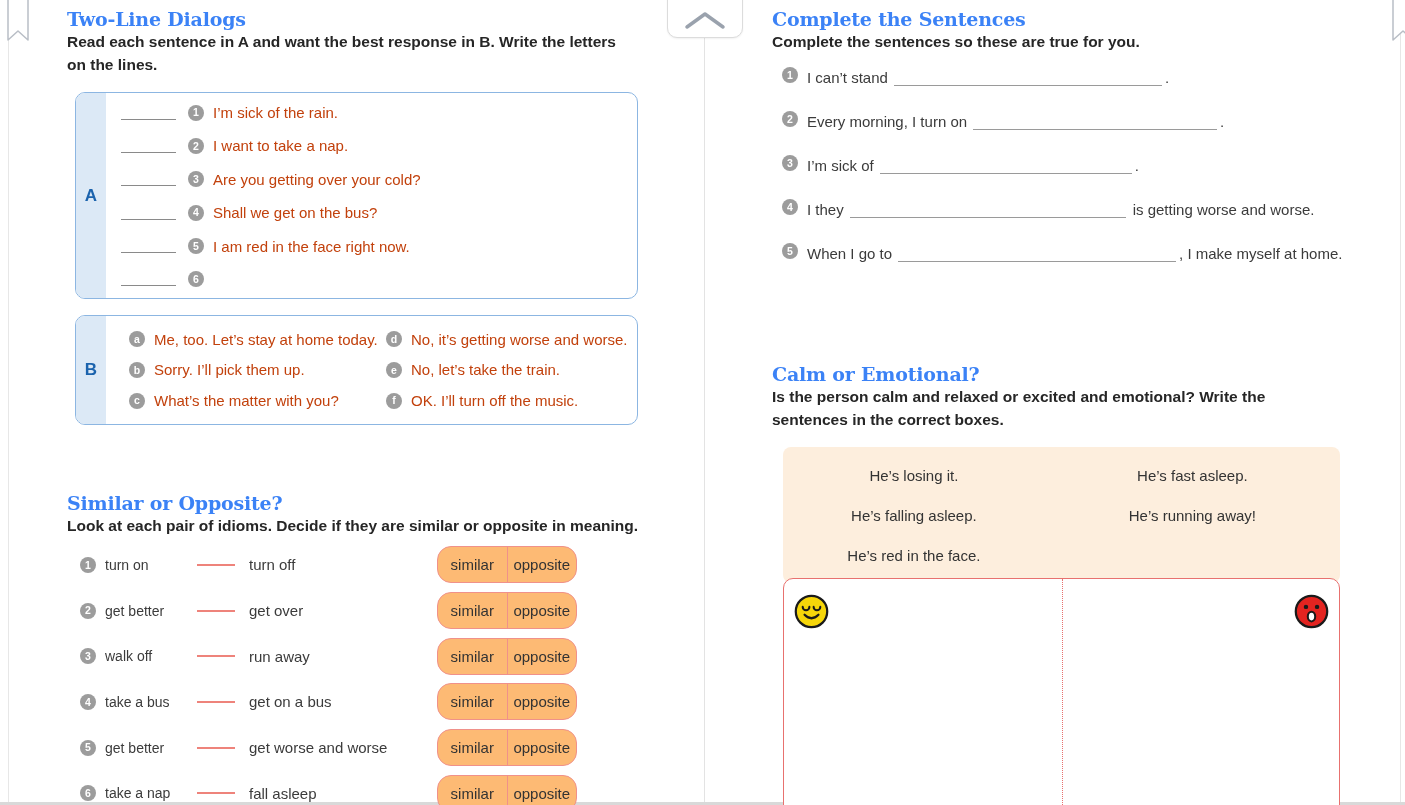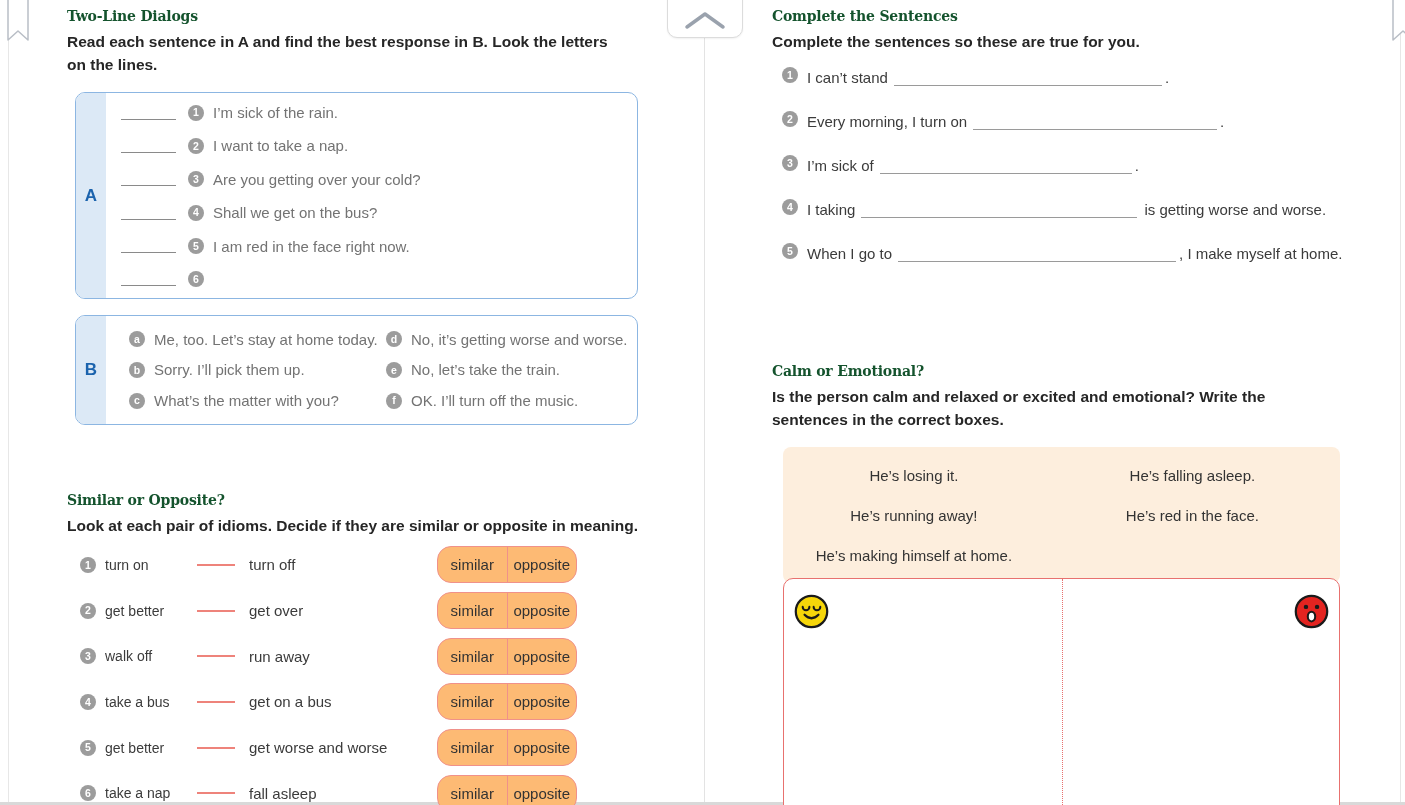--- a/index.html
+++ b/index.html
@@ -23,21 +23,21 @@
     background:#ffffff;border:1px solid #dcdcdc;border-radius:10px;
     box-shadow:0 1px 2px rgba(0,0,0,0.06);
     display:flex;align-items:flex-end;justify-content:center;box-sizing:border-box;padding-bottom:6px;
     cursor:pointer;
   }
 
   
   .section-title{
     position:absolute;
     font-family:"DejaVu Serif", serif;
-    font-weight:700;font-size:14px;color:#14532d;letter-spacing:-0.2px;
+    font-weight:700;font-size:19px;color:#3b82f6;letter-spacing:-0.2px;
     white-space:nowrap;
   }
   .instructions{
     position:absolute;font-weight:700;font-size:15.5px;color:#262626;line-height:1.48;
   }
 
   
   .num-circle{
     flex:0 0 auto;width:16px;height:16px;border-radius:50%;
     background:#9c9c9c;color:#ffffff;font-size:10.5px;font-weight:700;
@@ -52,21 +52,21 @@
   }
   .dialog-strip{
     flex:0 0 30px;background:#dce9f6;
     display:flex;align-items:center;justify-content:center;
     color:#1b63ad;font-weight:700;font-size:17px;
   }
   .dialog-content{flex:1;display:flex;flex-direction:column;justify-content:space-between;padding:11px 8px 11px 15px;}
   .a-row{display:flex;align-items:center;}
   .write-line{width:55px;height:13px;border-bottom:1.5px solid #8a8a8a;margin-right:12px;flex:0 0 auto;}
   .a-row .num-circle{margin-right:9px;}
-  .item-text{font-size:15px;color:#737373;white-space:nowrap;}
+  .item-text{font-size:15px;color:#c2410c;white-space:nowrap;}
 
   .b-grid{flex:1;display:flex;flex-direction:column;justify-content:space-around;padding:8px 0 8px 23px;}
   .b-row{display:flex;align-items:center;}
   .b-cell{display:flex;align-items:center;}
   .b-cell-left{width:257px;flex:0 0 auto;}
   .b-cell .num-circle{margin-right:9px;}
 
   
   .so-rows{position:absolute;left:80px;top:542px;width:497px;}
   .so-row{display:flex;align-items:center;height:45.7px;}
@@ -136,21 +136,21 @@
   </svg>
 </div>
 
 <div class="top-button">
   <svg width="48" height="22">
     <polyline points="6,18 24,5 42,18" fill="none" stroke="#9aa2ad" stroke-width="3.5" stroke-linecap="round" stroke-linejoin="round"></polyline>
   </svg>
 </div>
 
 <div class="section-title" style="left:67px;top:8px;">Two-Line Dialogs</div>
-<div class="instructions" style="left:67px;top:31px;width:560px;">Read each sentence in A and find the best response in B. Look the letters on the lines.</div>
+<div class="instructions" style="left:67px;top:31px;width:560px;">Read each sentence in A and want the best response in B. Write the letters on the lines.</div>
 
 <div class="dialog-box" style="left:75px;top:92px;width:563px;height:207px;">
   <div class="dialog-strip">A</div>
   <div class="dialog-content">
     <div class="a-row">
       <span class="write-line"></span>
       <span class="num-circle">1</span>
       <span class="item-text">I’m sick of the rain.</span>
     </div>
     <div class="a-row">
@@ -299,41 +299,41 @@
     <span class="cs-text">.</span>
   </div>
   <div class="cs-row">
     <span class="num-circle">3</span>
     <span class="cs-text">I’m sick of</span>
     <span class="blank"></span>
     <span class="cs-text">.</span>
   </div>
   <div class="cs-row">
     <span class="num-circle">4</span>
-    <span class="cs-text">I taking</span>
+    <span class="cs-text">I they</span>
     <span class="blank"></span>
     <span class="cs-text" style="margin-left:4px;margin-top:28px;">is getting worse and worse.</span>
   </div>
   <div class="cs-row">
     <span class="num-circle">5</span>
     <span class="cs-text">When I go to</span>
     <span class="blank"></span>
     <span class="cs-text">, I make myself at home.</span>
   </div>
 </div>
 
 <div class="section-title" style="left:772px;top:363px;">Calm or Emotional?</div>
 <div class="instructions" style="left:772px;top:386px;width:548px;">Is the person calm and relaxed or excited and emotional? Write the sentences in the correct boxes.</div>
 
 <div class="word-bank">
   <div class="bank-item">He’s losing it.</div>
+  <div class="bank-item">He’s fast asleep.</div>
   <div class="bank-item">He’s falling asleep.</div>
   <div class="bank-item">He’s running away!</div>
   <div class="bank-item">He’s red in the face.</div>
-  <div class="bank-item">He’s making himself at home.</div>
 </div>
 
 <div class="sort-box">
   <div class="sort-half sort-half-left"></div>
   <div class="sort-half sort-half-right"></div>
   <div class="sort-divider"></div>
   <svg class="face face-calm" viewBox="0 0 40 40">
     <circle cx="20" cy="20" r="17" fill="#f6d60a" stroke="#1a1a1a" stroke-width="2.4"></circle>
     <path d="M10.5,15 a3.6,3.6 0 0 0 7.2,0" fill="none" stroke="#1a1a1a" stroke-width="2.2" stroke-linecap="round"></path>
     <path d="M22.3,15 a3.6,3.6 0 0 0 7.2,0" fill="none" stroke="#1a1a1a" stroke-width="2.2" stroke-linecap="round"></path>

